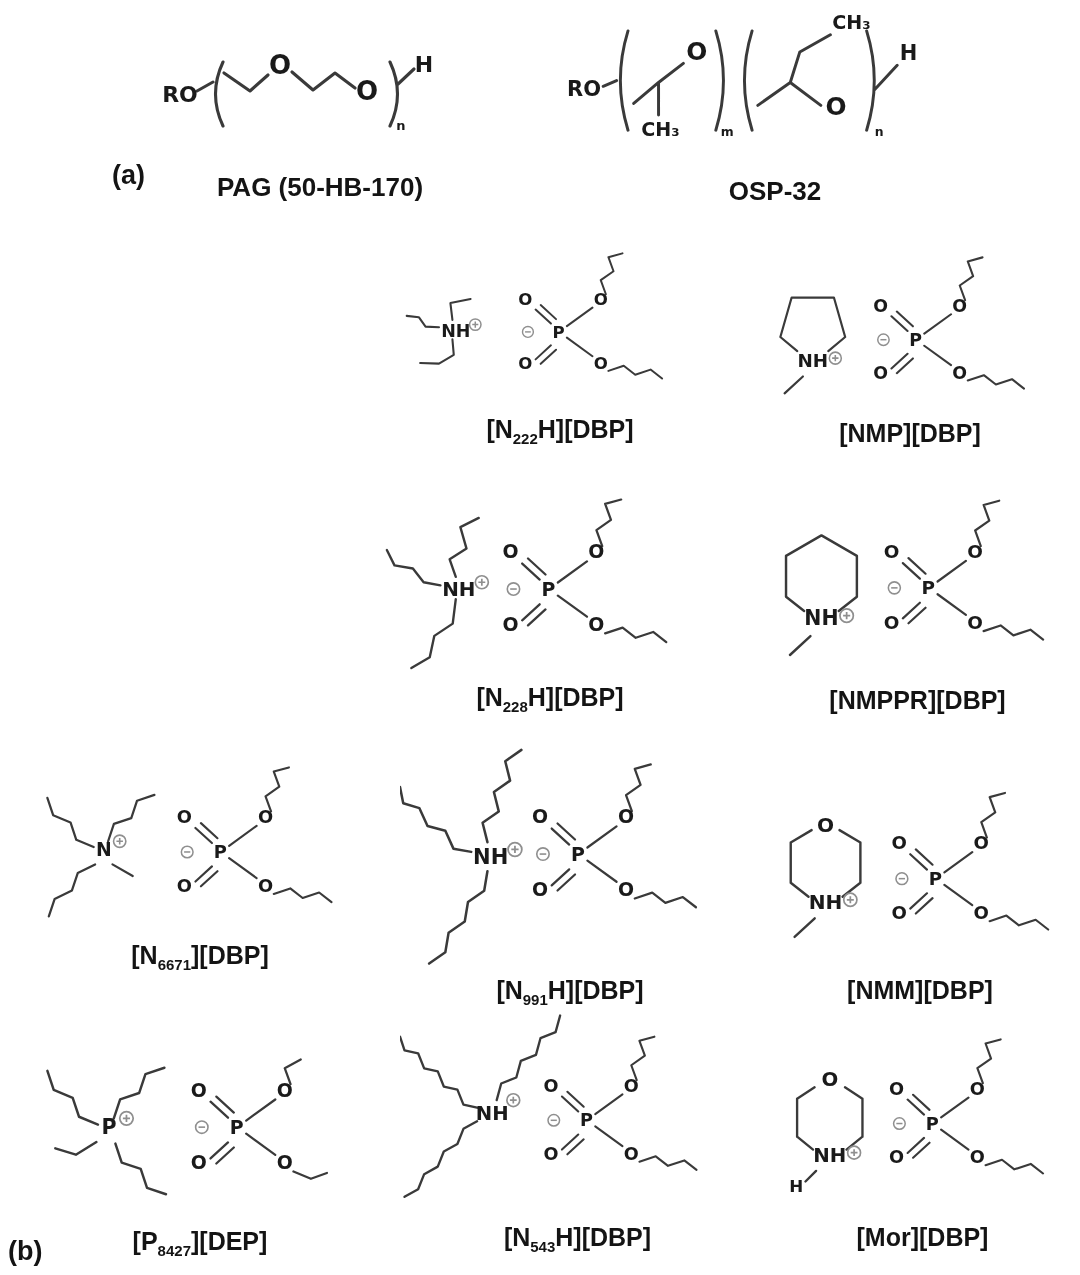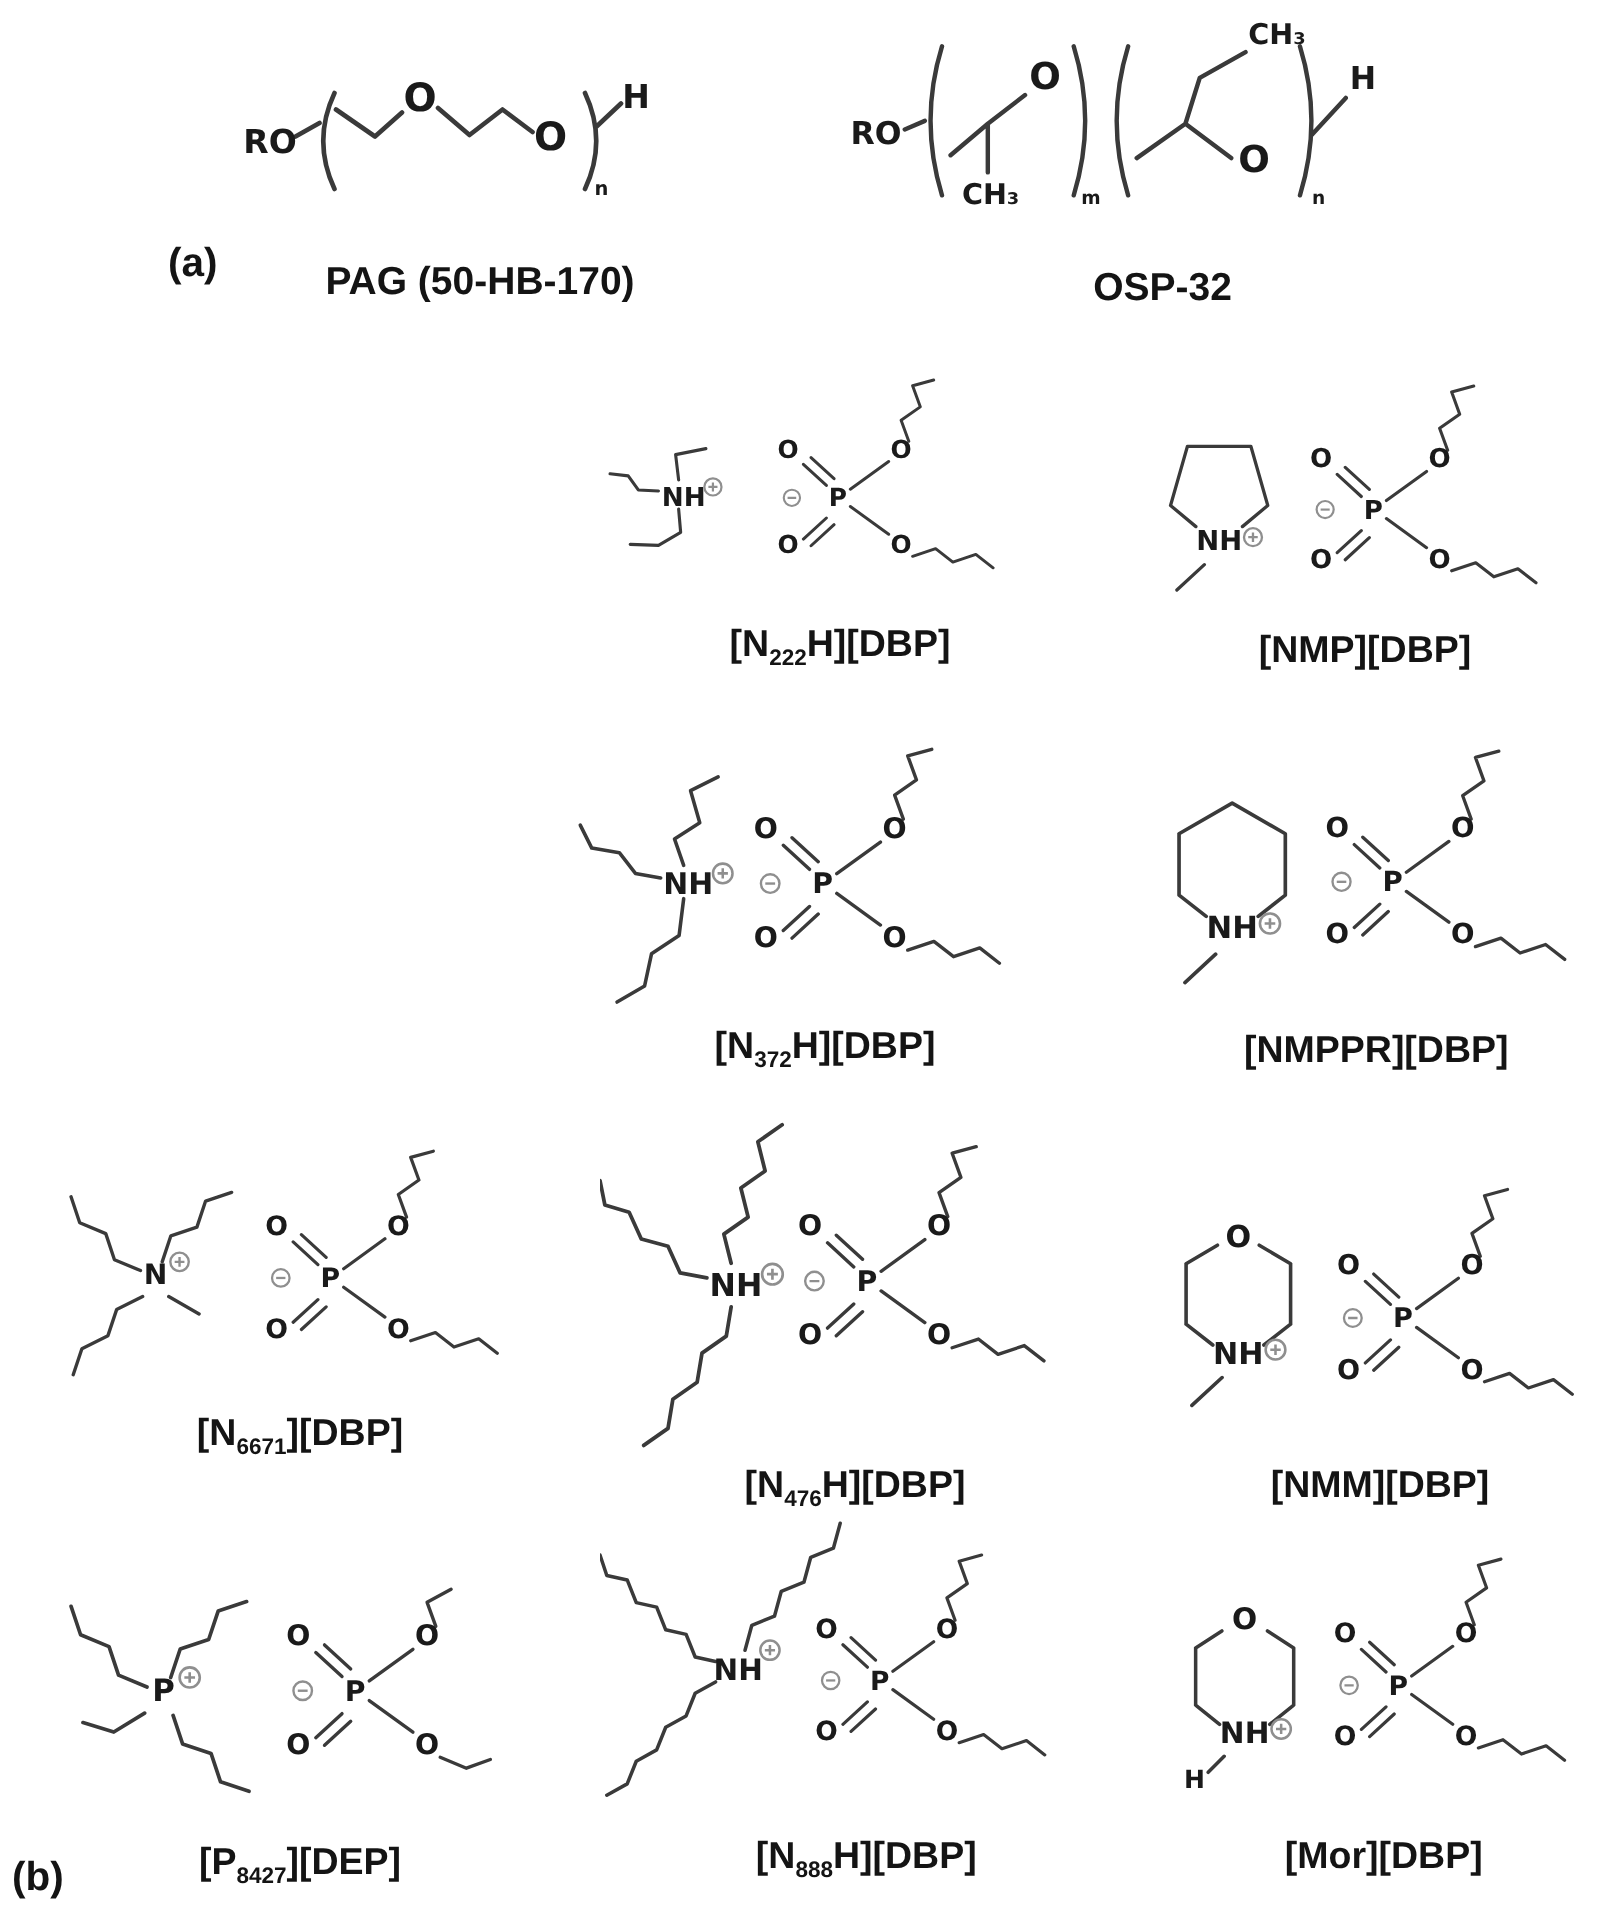--- a/index.html
+++ b/index.html
@@ -157,21 +157,21 @@
       <text class="atom" x="148" y="81">O</text>
       <text class="atom" x="148" y="181">O</text>
       <text class="atom" x="82" y="132">P</text>
       <g class="chg" transform="translate(34,123)">
         <circle r="8.5"></circle>
               <path d="M-4.5 0H4.5"></path>
       </g>
     </g>
         </g>
     </svg>
-    <figcaption class="cap"><span>[N</span><sub>372</sub><span>H][DBP]</span></figcaption>
+    <figcaption class="cap"><span>[N</span><sub>228</sub><span>H][DBP]</span></figcaption>
   </figure>
 
   <figure class="fig" style="left:760px;top:496px;width:315px">
     <svg viewBox="0 0 400 235" width="315" height="185">
       <g>
         <path class="bond" d="M33,76 L78,50 L123,76 L123,128 L100,146 M33,76 L33,128 L56,146 M64,178 L38,202"></path>
         <text class="atom" x="78" y="164">NH</text>
         <g class="chg" transform="translate(110,152)">
             <circle r="8.5"></circle>
             <path d="M-4.5 0H4.5M0 -4.5V4.5"></path>
@@ -241,21 +241,21 @@
       <text class="atom" x="148" y="81">O</text>
       <text class="atom" x="148" y="181">O</text>
       <text class="atom" x="82" y="132">P</text>
       <g class="chg" transform="translate(34,123)">
         <circle r="8.5"></circle>
               <path d="M-4.5 0H4.5"></path>
       </g>
     </g>
         </g>
     </svg>
-    <figcaption class="cap"><span>[N</span><sub>476</sub><span>H][DBP]</span></figcaption>
+    <figcaption class="cap"><span>[N</span><sub>991</sub><span>H][DBP]</span></figcaption>
   </figure>
 
   <figure class="fig" style="left:765px;top:762px;width:310px">
     <svg viewBox="0 0 400 270" width="310" height="209">
       <g>
         <path class="bond" d="M33,104 L60,88 M96,88 L123,104 M33,104 L33,156 M123,104 L123,156 M33,156 L56,174 M123,156 L100,174 M64,202 L38,226"></path>
         <text class="atom" x="78" y="90">O</text>
         <text class="atom" x="78" y="190">NH</text>
         <g class="chg" transform="translate(110,178)">
             <circle r="8.5"></circle>
@@ -326,21 +326,21 @@
       <text class="atom" x="148" y="81">O</text>
       <text class="atom" x="148" y="181">O</text>
       <text class="atom" x="82" y="132">P</text>
       <g class="chg" transform="translate(34,123)">
         <circle r="8.5"></circle>
               <path d="M-4.5 0H4.5"></path>
       </g>
     </g>
         </g>
     </svg>
-    <figcaption class="cap"><span>[N</span><sub>888</sub><span>H][DBP]</span></figcaption>
+    <figcaption class="cap"><span>[N</span><sub>543</sub><span>H][DBP]</span></figcaption>
   </figure>
 
   <figure class="fig" style="left:770px;top:1028px;width:305px">
     <svg viewBox="0 0 400 250" width="305" height="190">
       <g>
         <path class="bond" d="M35,93 L58,78 M98,78 L121,93 M35,93 L35,143 M121,93 L121,143 M35,143 L56,160 M121,143 L100,160 M60,188 L46,202"></path>
         <text class="atom" x="78" y="76">O</text>
         <text class="atom" x="78" y="176">NH</text>
         <text class="atom2" x="34" y="216">H</text>
         <g class="chg" transform="translate(110,164)">

